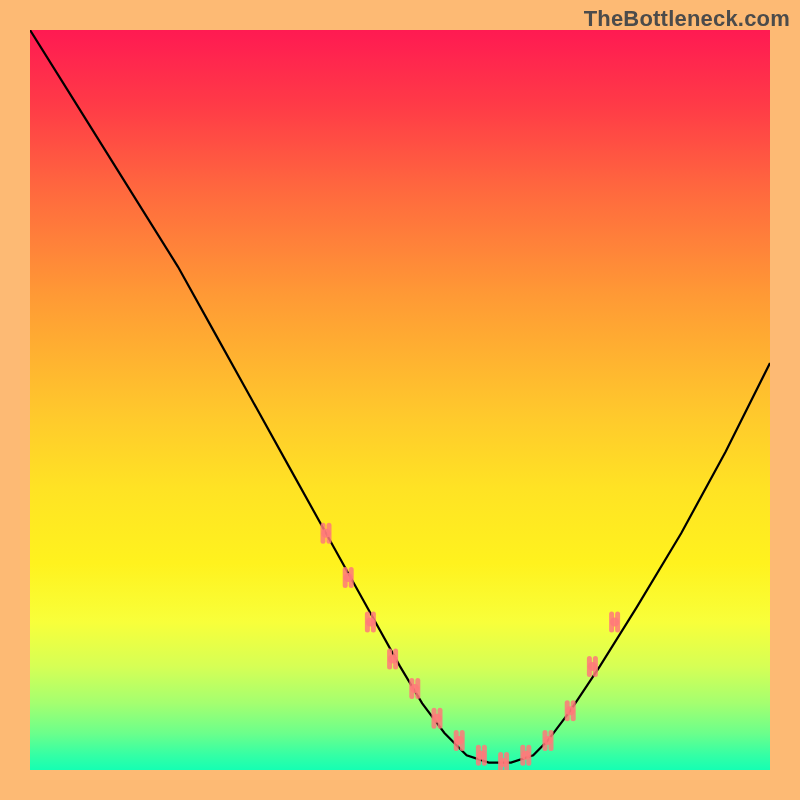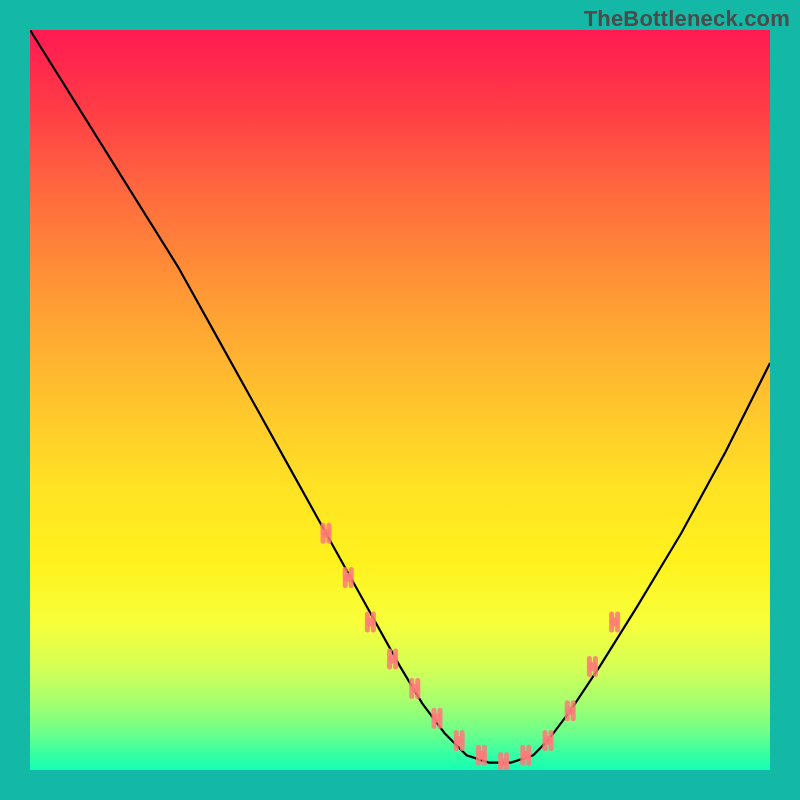--- a/index.html
+++ b/index.html
@@ -10,21 +10,21 @@
     background: #000;
     overflow: hidden;
     font-family: Arial, Helvetica, sans-serif;
   }
   .frame {
     position: absolute;
     left: 0;
     top: 0;
     width: 800px;
     height: 800px;
-    background: #14b8a6;
+    background: #fdba74;
   }
   .plot {
     position: absolute;
     left: 30px;
     top: 30px;
     width: 740px;
     height: 740px;
     
     background: linear-gradient(
       to bottom,

